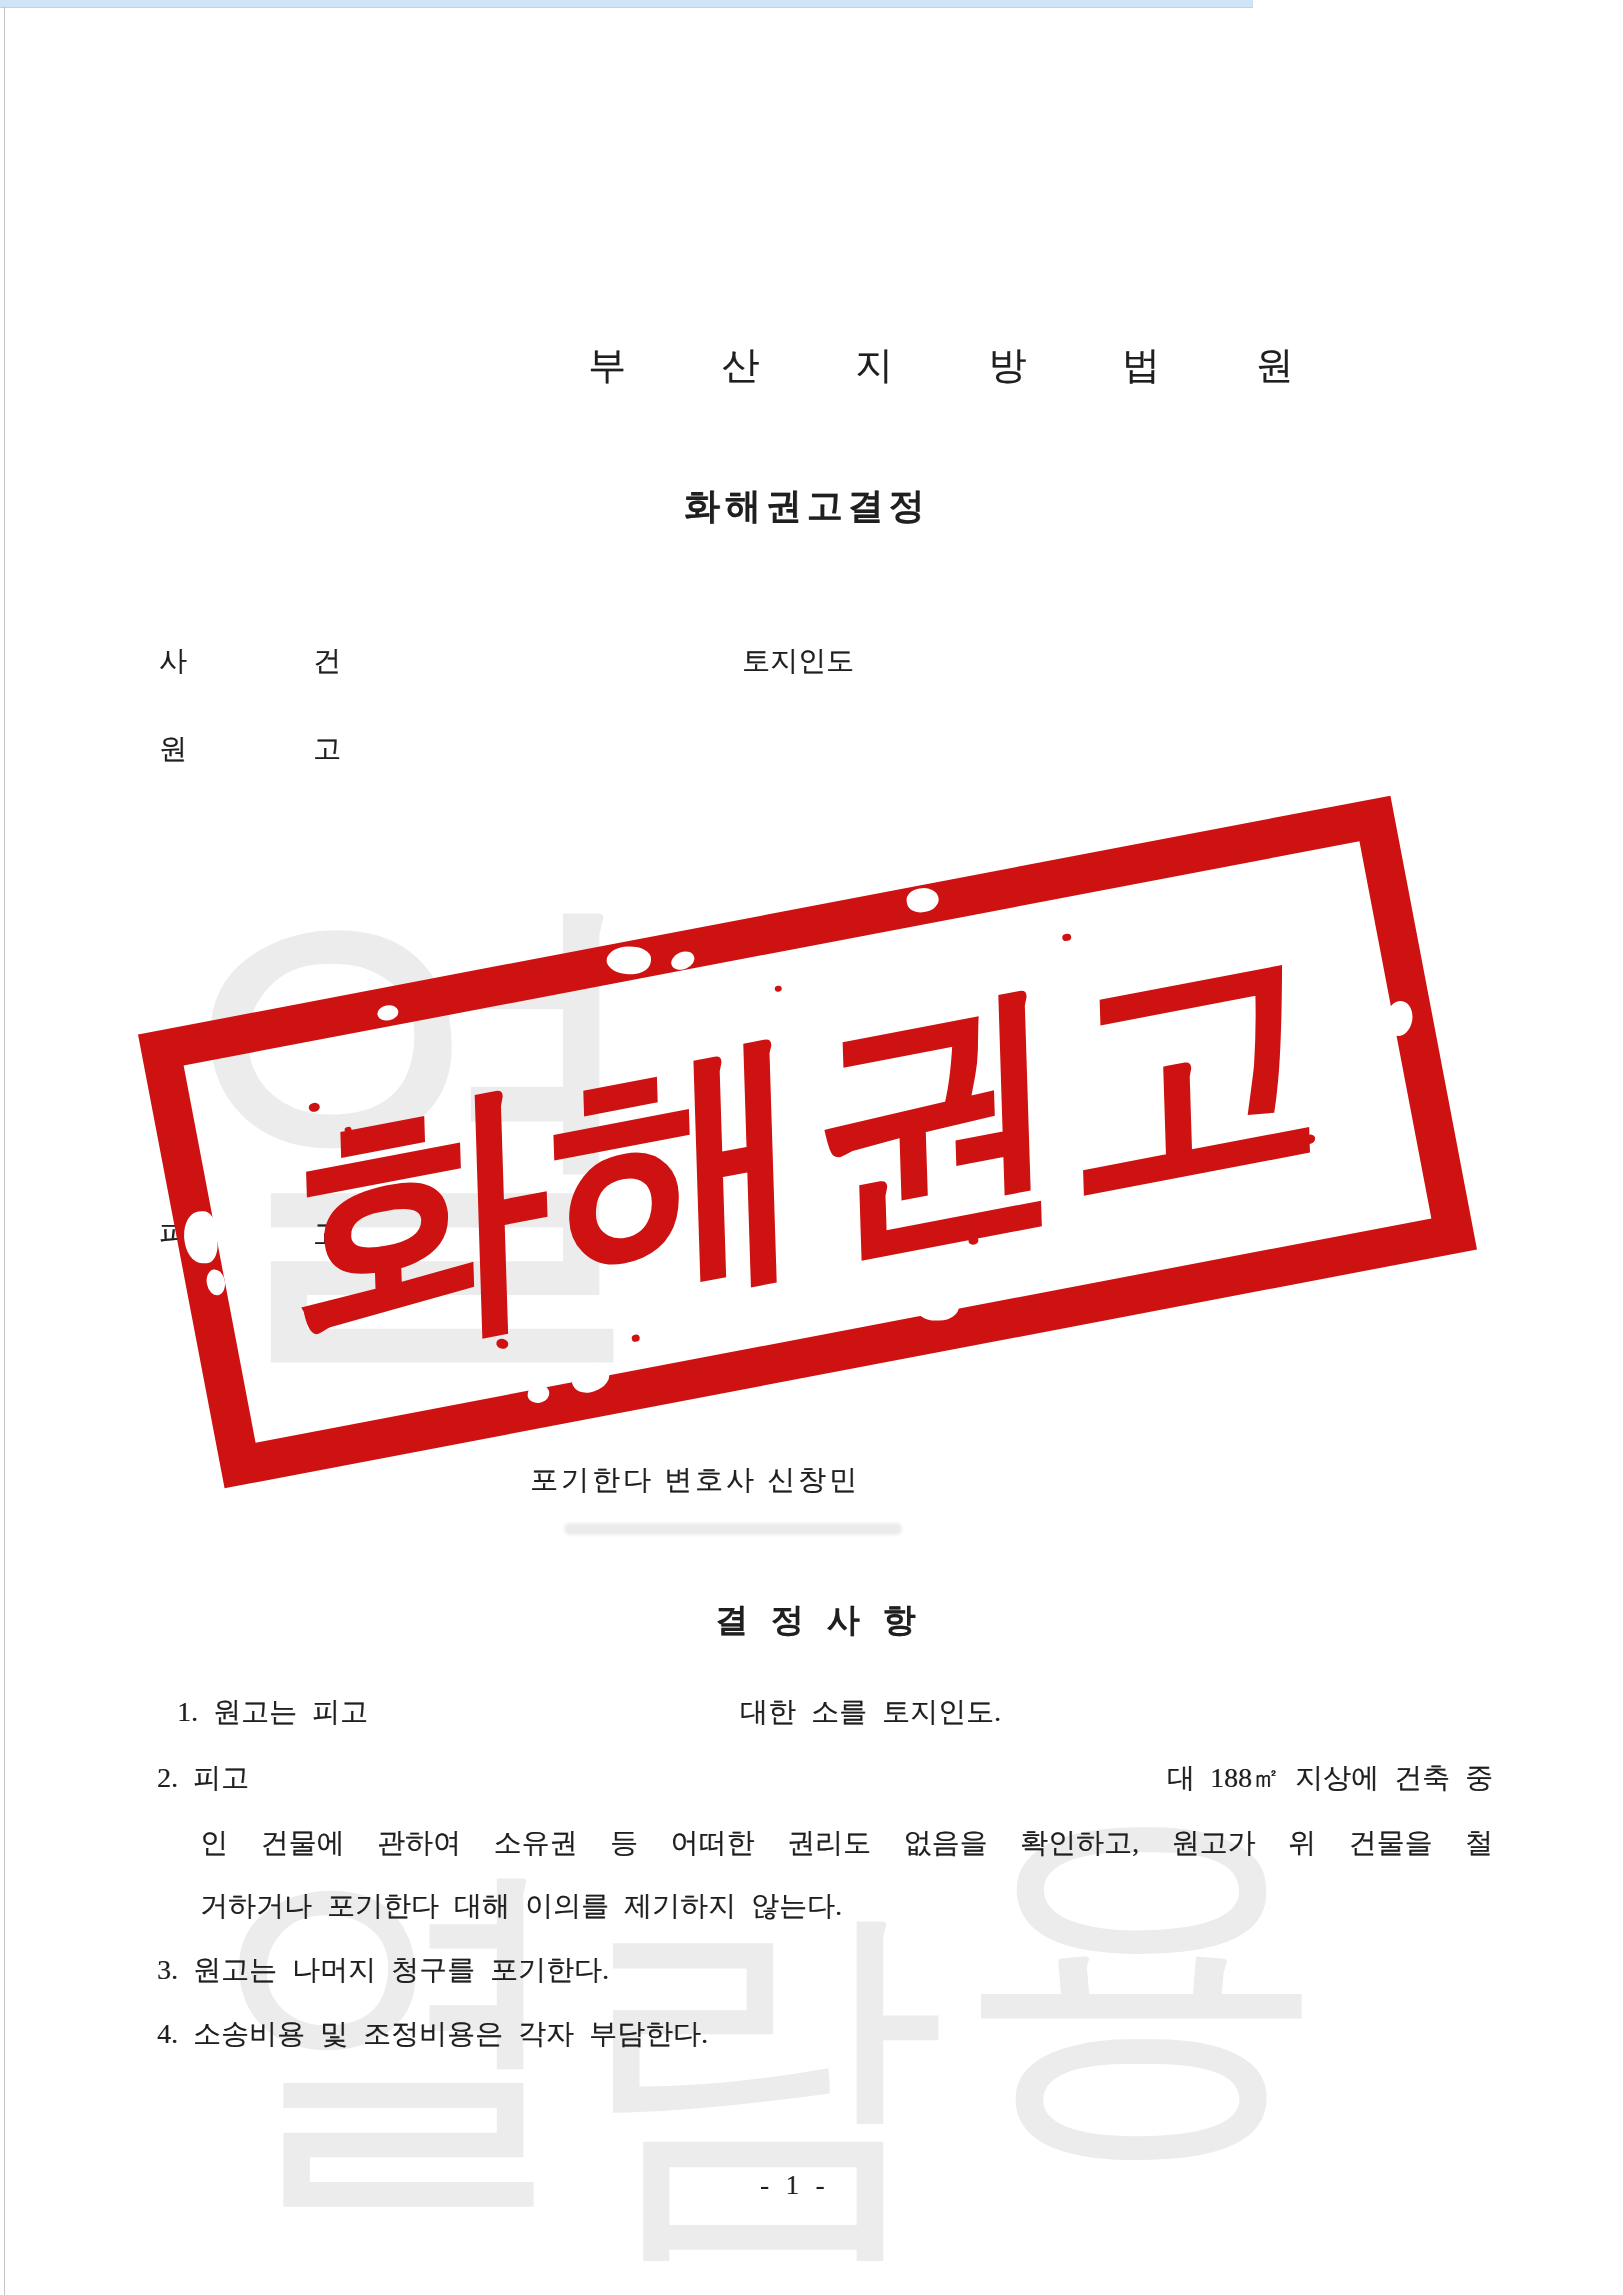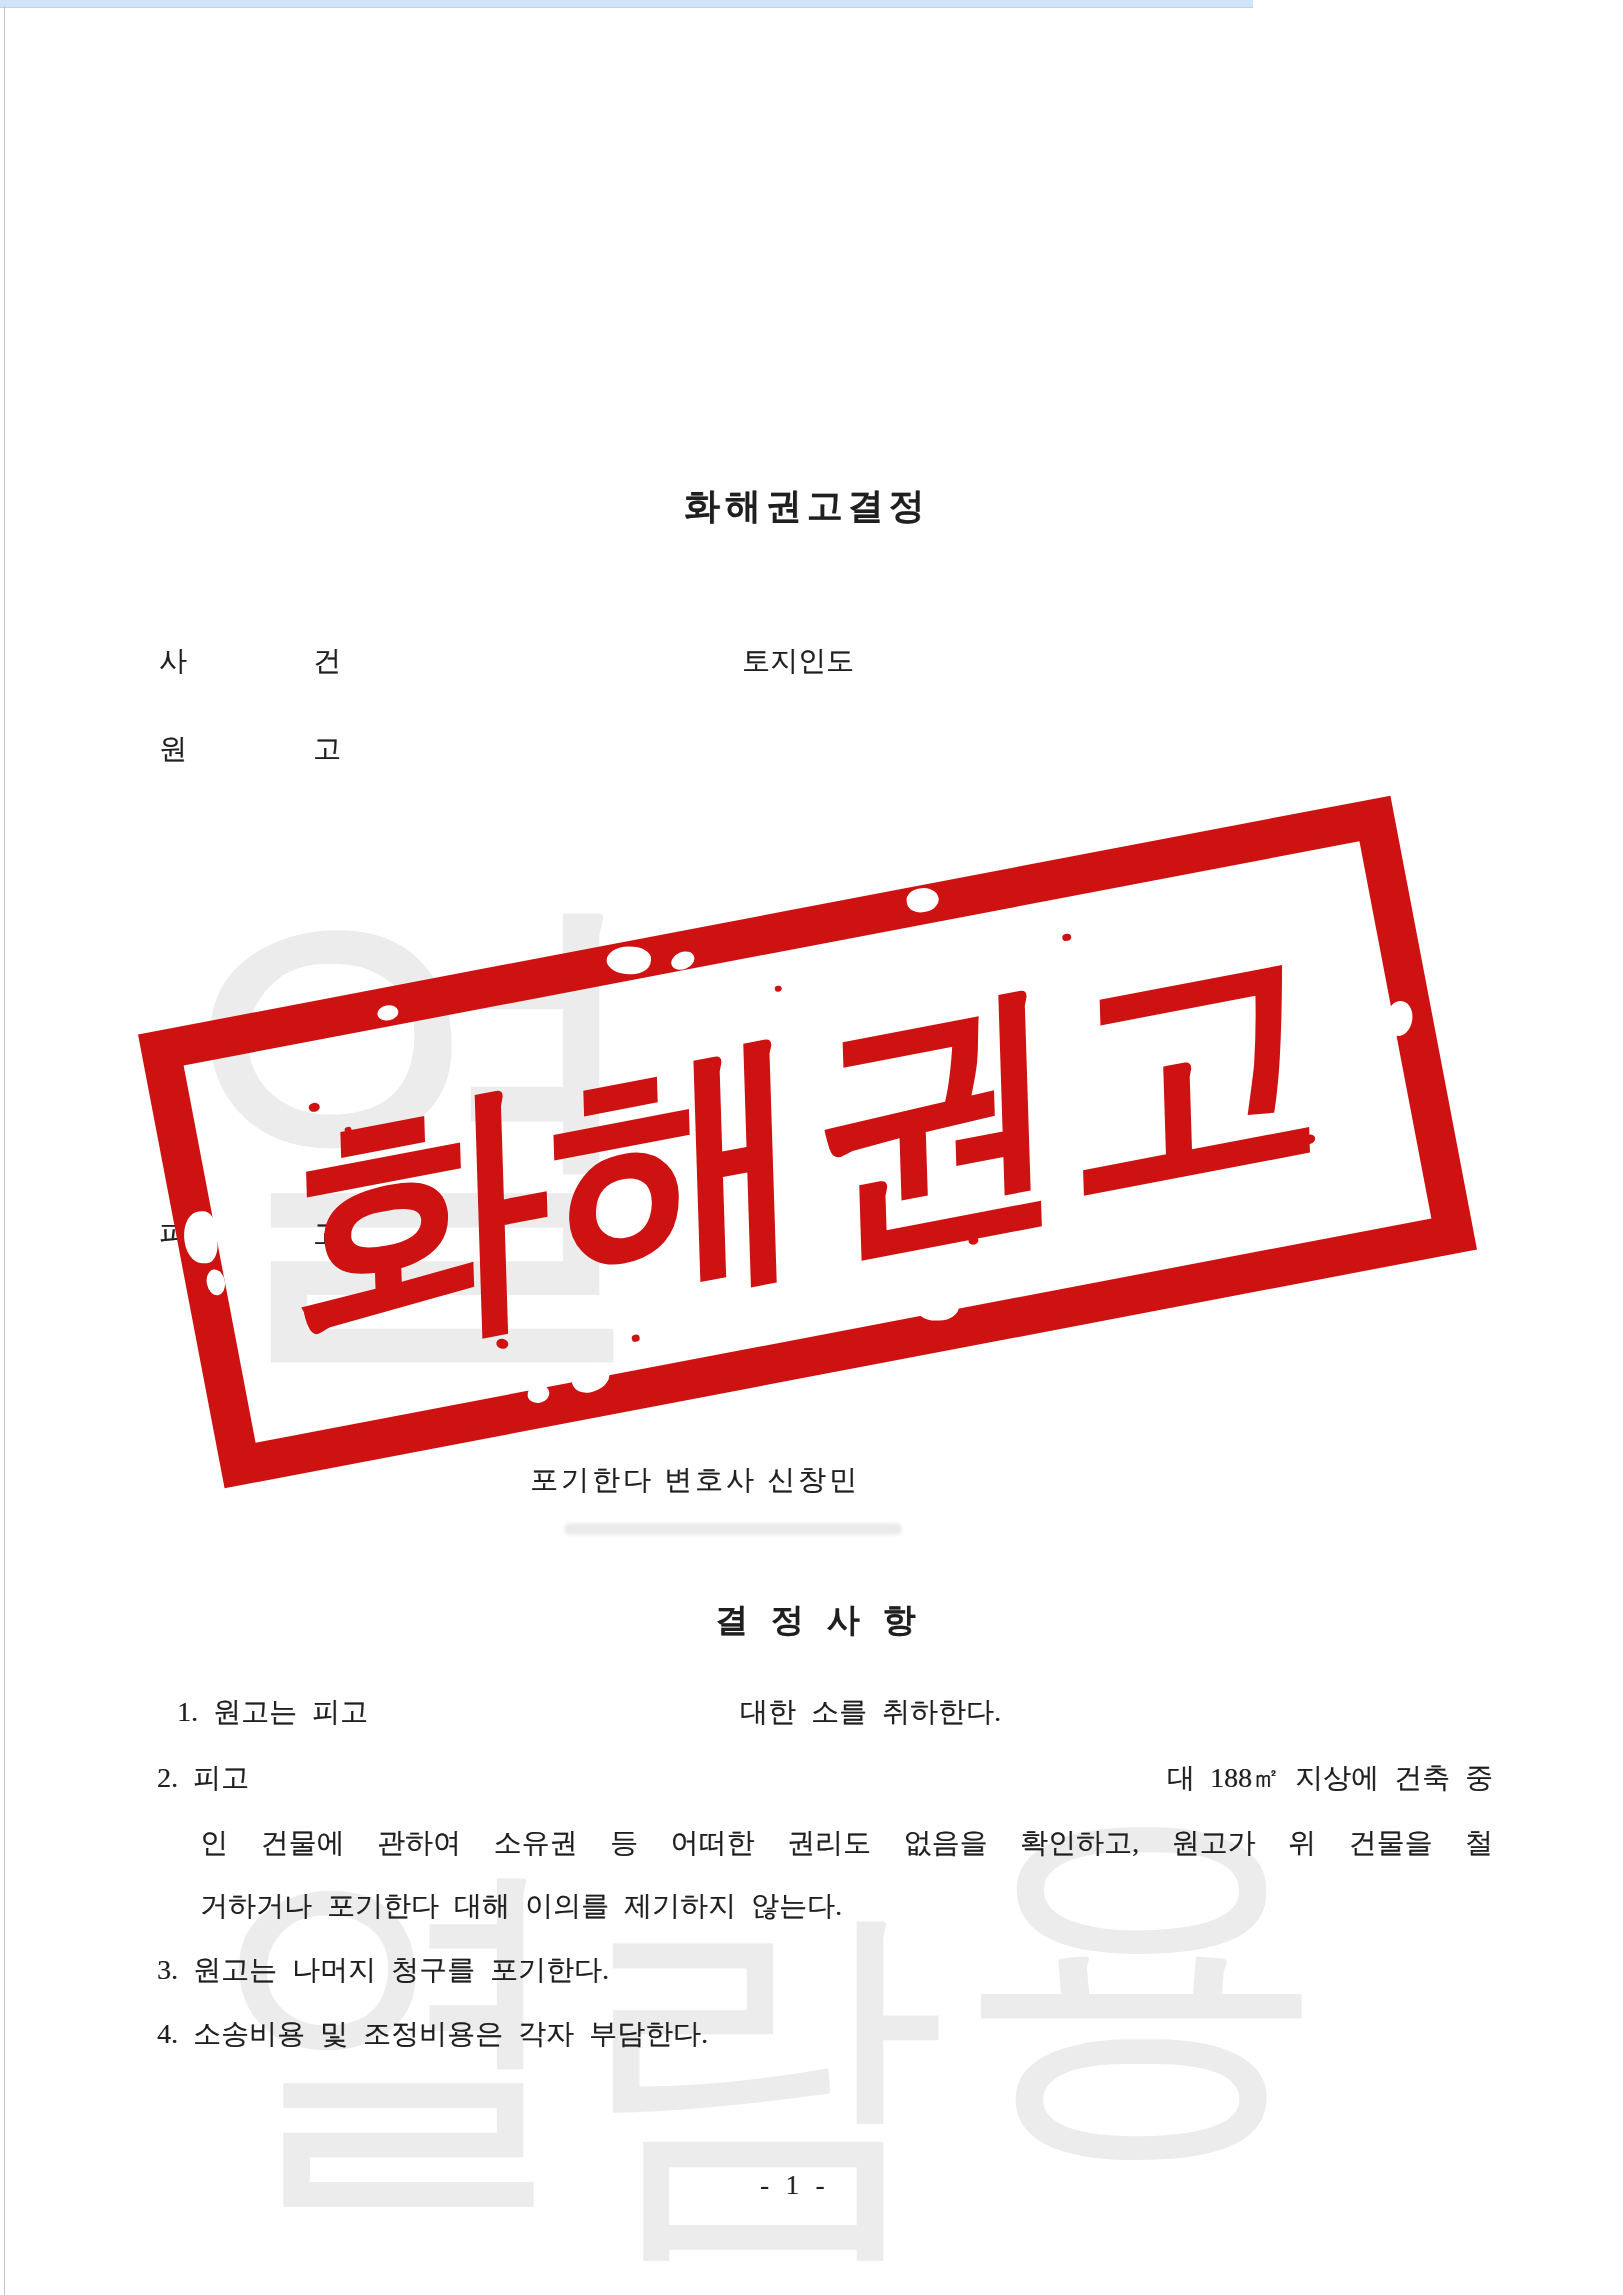--- a/index.html
+++ b/index.html
@@ -95,20 +95,21 @@
 <div id="doc">
 
   <div class="abs top-bar"></div>
   <div class="abs left-line"></div>
 
   <div class="wm wm-partial">열</div>
   <div class="wm wm1">열</div>
   <div class="wm wm2">람</div>
   <div class="wm wm3">용</div>
 
+  <div class="abs ktext tz court-title">부 산 지 방 법 원</div>
   <div class="abs ktext tz doc-title">화해권고결정</div>
 
   <div class="abs ktext tz field-label row-case">
     <span>사</span>
     <span>건</span>
   </div>
   <div class="abs ktext tz case-value">토지인도</div>
 
   <div class="abs ktext tz field-label row-plaintiff">
     <span>원</span>
@@ -119,21 +120,21 @@
     <span>피</span>
     <span>고</span>
   </div>
 
   <div class="abs ktext tz attorney">포기한다 변호사 신창민</div>
   <div class="abs smudge"></div>
 
   <div class="abs ktext section-title">결 정 사 항</div>
 
   <div class="abs ktext dline i1l">1. 원고는 피고</div>
-  <div class="abs ktext dline i1r">대한 소를 취하한다.</div>
+  <div class="abs ktext dline i1r">대한 소를 토지인도.</div>
 
   <div class="abs ktext dline i2l">2. 피고</div>
   <div class="abs ktext dline i2r">대 188㎡ 지상에 건축 중</div>
   <div class="abs ktext dline i2b">인 건물에 관하여 소유권 등 어떠한 권리도 없음을 확인하고, 원고가 위 건물을 철</div>
   <div class="abs ktext dline i2c">거하거나 포기한다 대해 이의를 제기하지 않는다.</div>
 
   <div class="abs ktext dline i3">3. 원고는 나머지 청구를 포기한다.</div>
   <div class="abs ktext dline i4">4. 소송비용 및 조정비용은 각자 부담한다.</div>
 
   <div class="abs ktext pageno">- 1 -</div>

